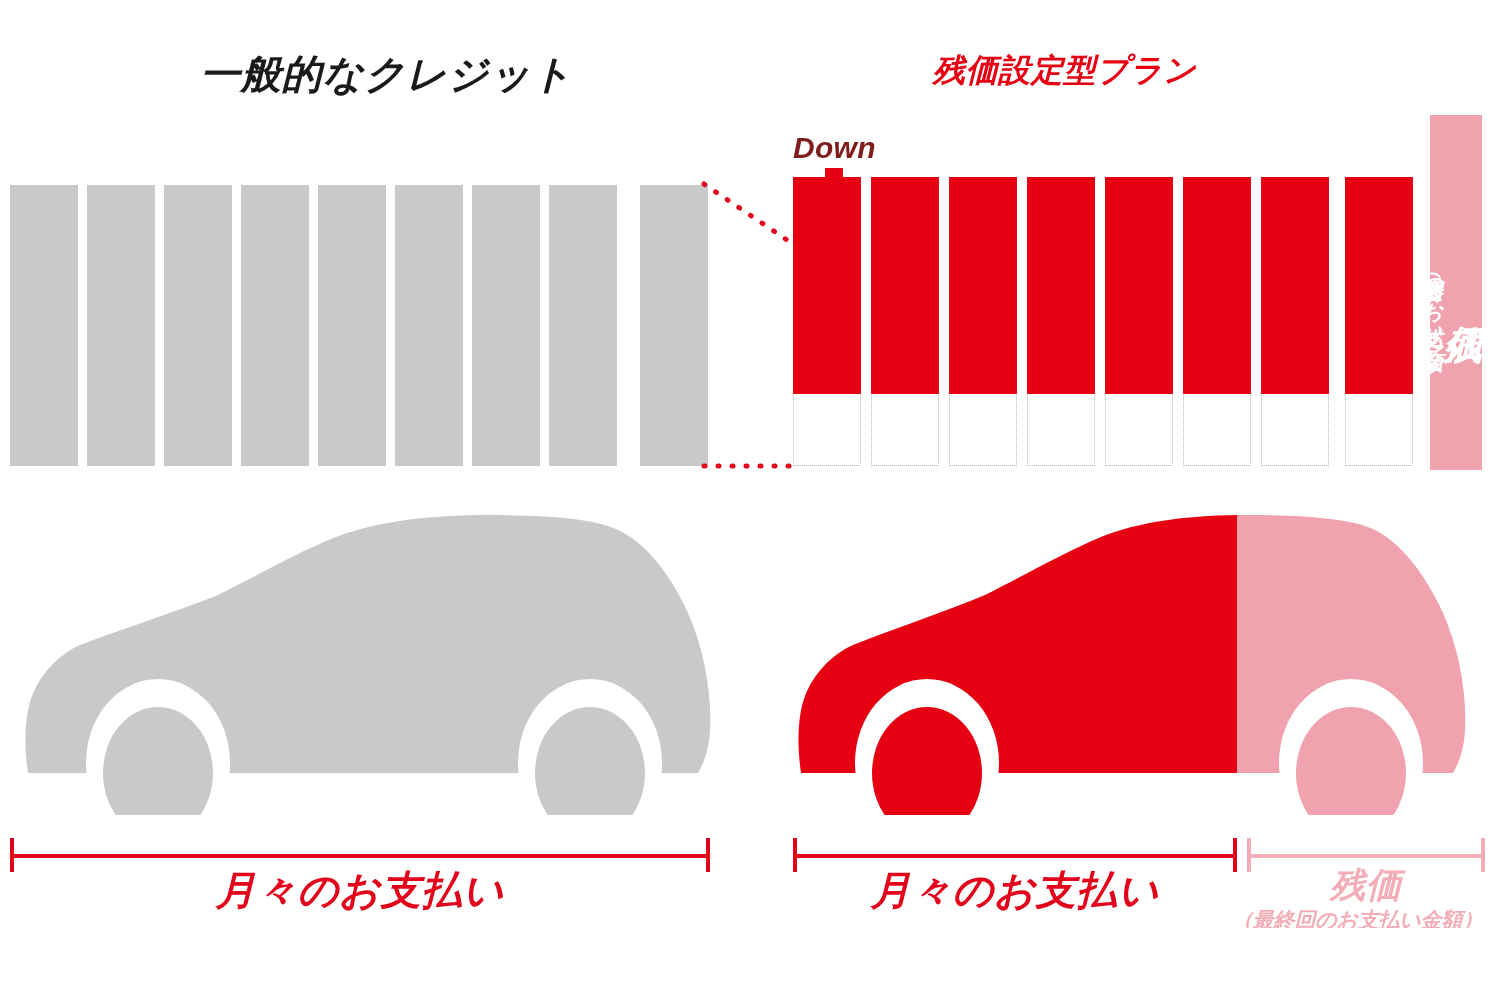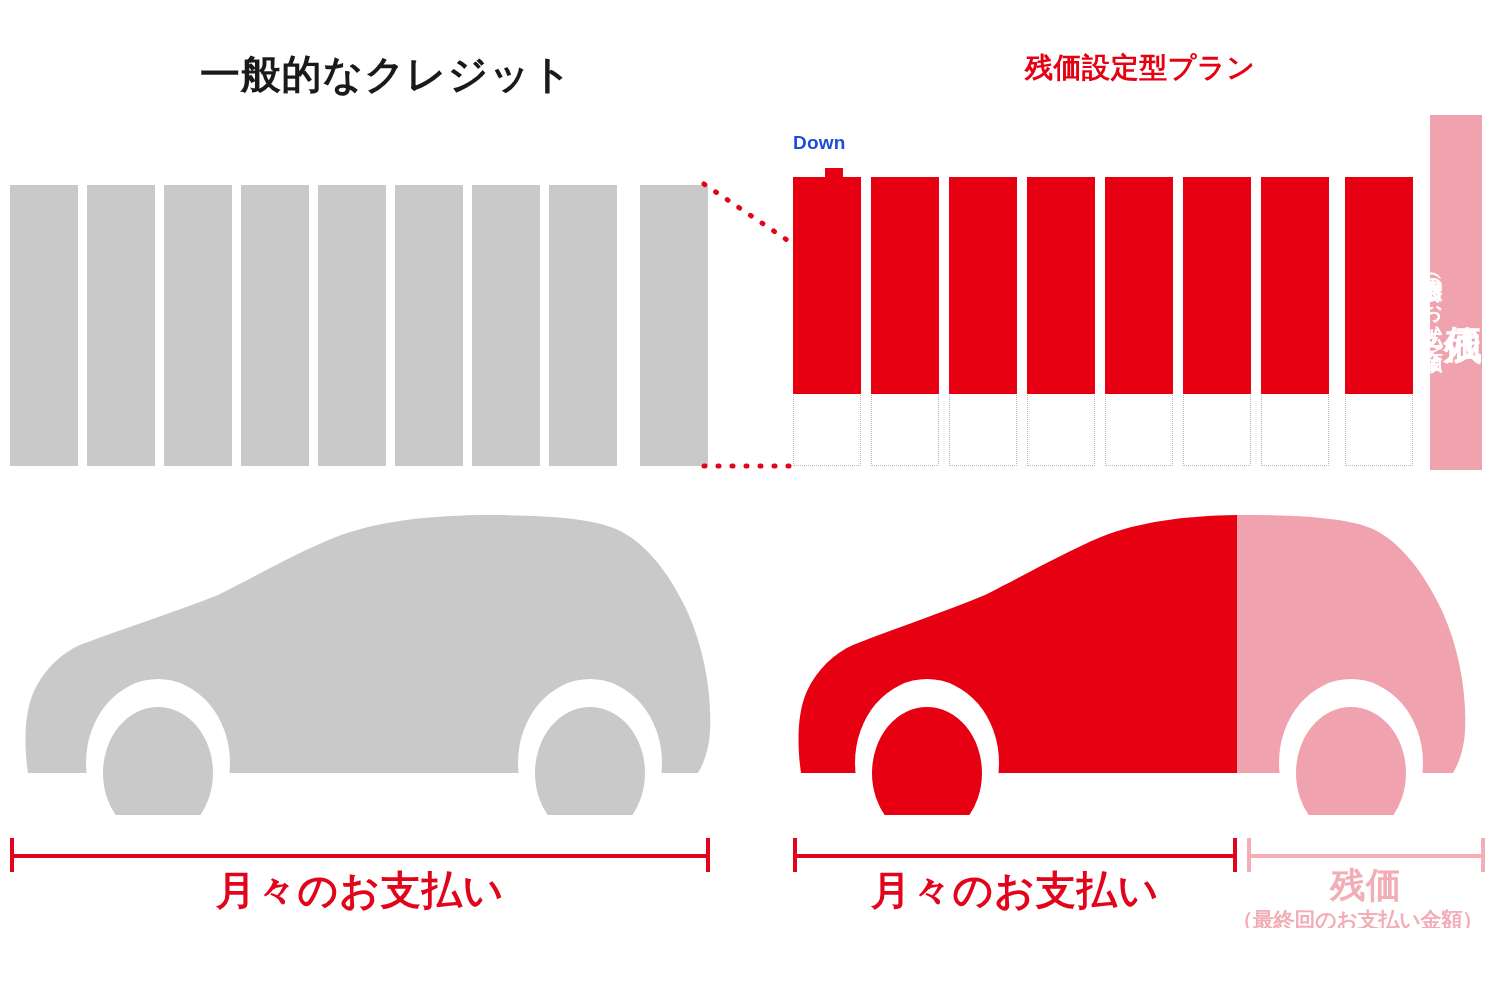--- a/index.html
+++ b/index.html
@@ -10,40 +10,41 @@
   }
   body {
     font-family: "Liberation Sans", "DejaVu Sans", sans-serif;
   }
   #stage {
     position: relative;
     width: 1500px;
     height: 928px;
     background: #ffffff;
     overflow: hidden;
+    font-style: italic;
   }
 
   
   .title {
     position: absolute;
     font-weight: 700;
     letter-spacing: 0.02em;
     white-space: nowrap;
     line-height: 1;
   }
   #title-left {
     left: 200px;
     top: 54px;
     font-size: 40px;
     color: #1a1a1a;
   }
   #title-right {
-    left: 1025px;
+    left: 933px;
     top: 54px;
-    font-size: 28px;
+    font-size: 32px;
     color: #e60012;
   }
 
   
   .bar-gray {
     position: absolute;
     background: #c9c9c9;
     top: 185px;
     height: 281px;
   }
@@ -98,23 +99,23 @@
     line-height: 1.02;
     letter-spacing: -0.02em;
     margin-top: 6px;
   }
 
   
   #down-label {
     position: absolute;
     left: 793px;
     top: 133px;
-    font-size: 19px;
-    font-weight: 700;
-    color: #1d4ed8;
+    font-size: 30px;
+    font-weight: 700;
+    color: #7f1d1d;
     letter-spacing: 0.01em;
     line-height: 1;
   }
   #down-arrow {
     position: absolute;
     left: 806px;
     top: 168px;
     width: 56px;
     height: 78px;
   }

